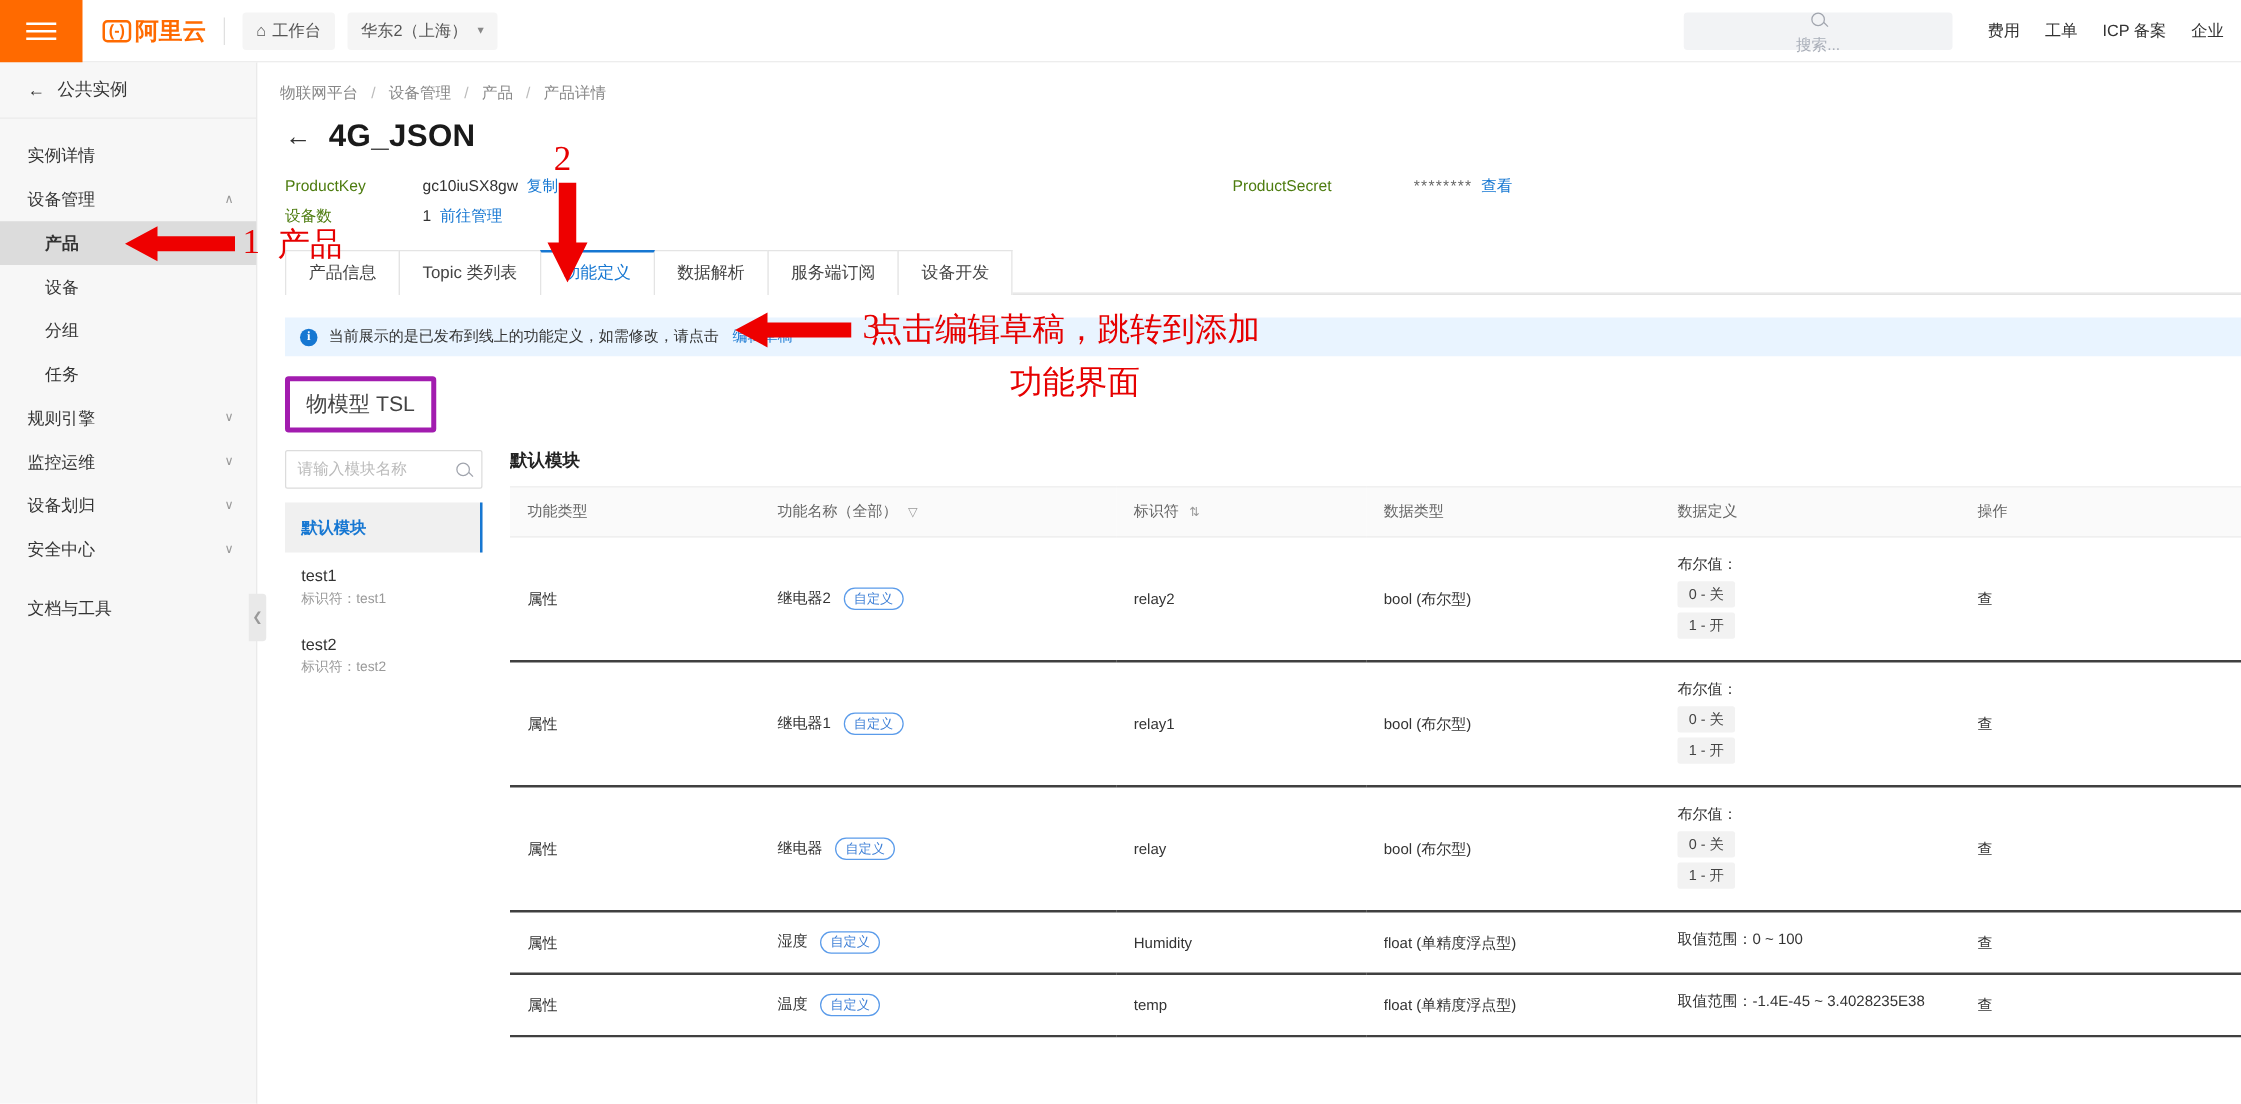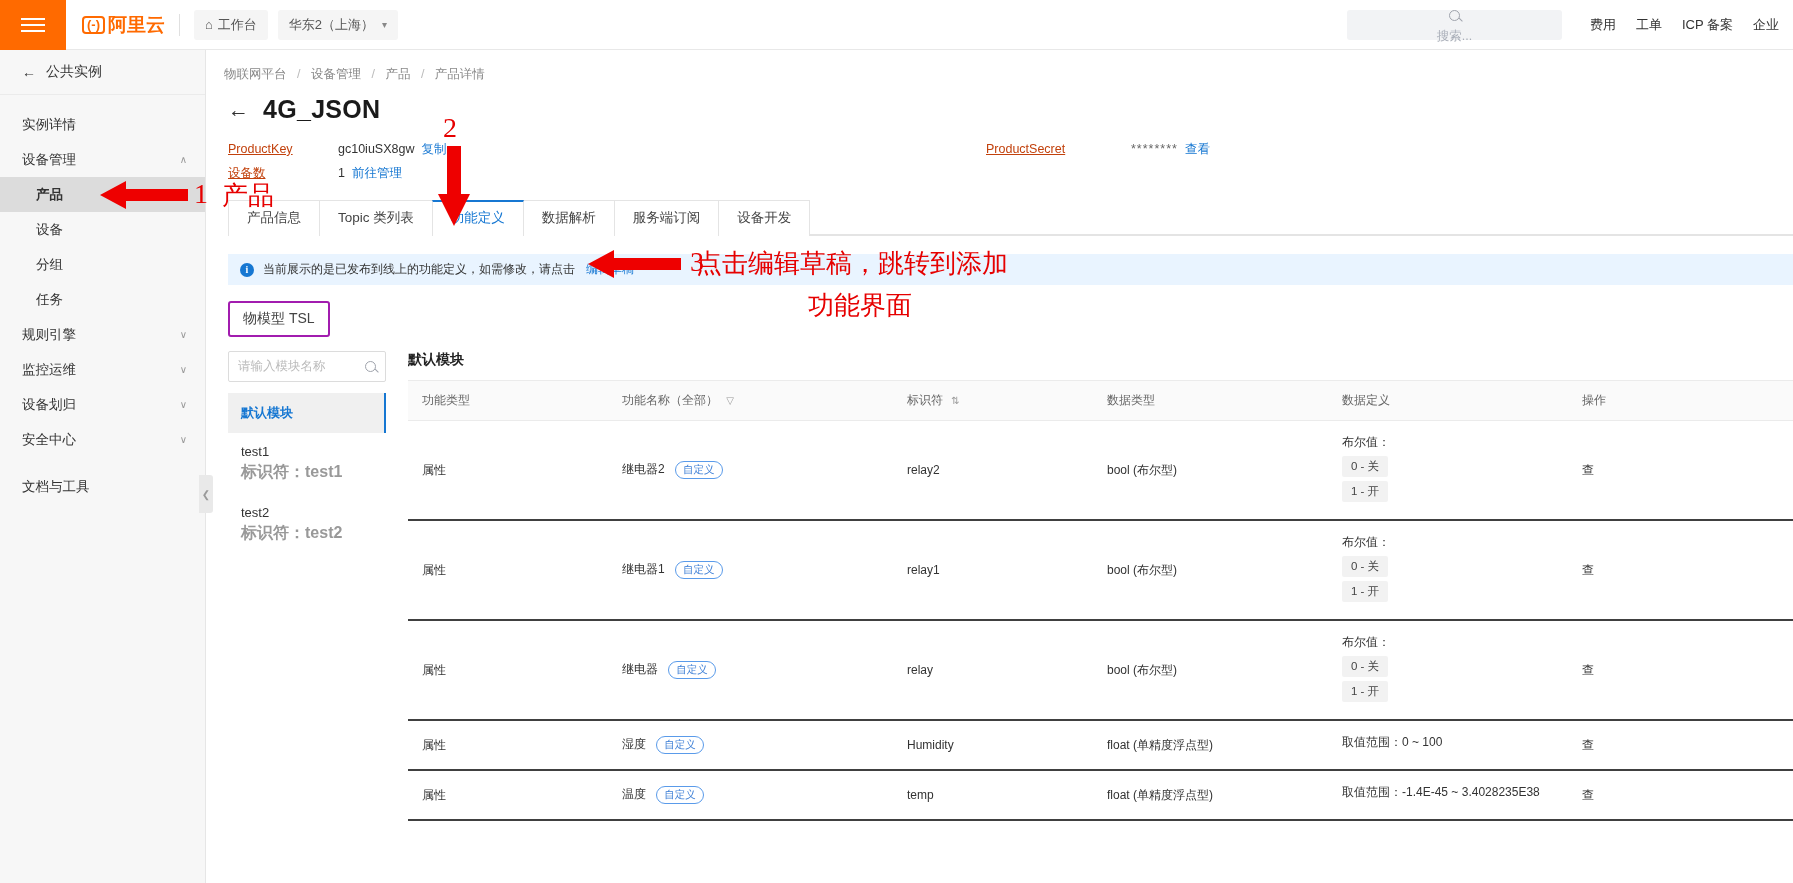--- a/index.html
+++ b/index.html
@@ -96,21 +96,21 @@
   .crumbs span.c { cursor: pointer; }
   .crumbs span.sep { margin: 0 7px; color: #bbb; }
   .crumbs span.last { color: #888; }
 
   .title-row { display:flex; align-items:center; gap: 14px; padding: 12px 0 0 22px; }
   .back-arrow { font-size: 21px; color: #333; cursor:pointer; line-height: 1; }
   .page-title { font-size: 25px; font-weight: bold; color: #1a1a1a; letter-spacing: .3px; }
 
   .meta { padding: 13px 0 0 22px; position: relative; }
   .meta-row { display: flex; align-items: center; height: 24px; font-size: 12.5px; }
-  .meta-label { width: 110px; color: #c2410c; text-decoration: underline; }
+  .meta-label { width: 110px; color: #4d7c0f; }
   .meta-val { color: #333; }
   .link { color: #1677d2; cursor: pointer; margin-left: 7px; }
   .meta-right { position: absolute; left: 780px; top: 13px; }
   .meta-right .meta-row .meta-label { width: 145px; }
   .secret-dots { color:#666; letter-spacing: 1px; }
 
   
   .tabs {
     margin: 14px 0 0 22px; display: flex; align-items: flex-end;
     border-bottom: 1px solid #e4e4e4; padding-right: 0;
@@ -136,22 +136,22 @@
   .info-icon {
     width: 14px; height: 14px; border-radius: 50%; background: #1677d2;
     color: #fff; font-size: 10px; font-weight: bold;
     display:flex; align-items:center; justify-content:center; flex: none;
     font-family: "Liberation Serif", serif;
   }
 
   
   .tsl-btn {
     margin: 16px 0 0 22px; display:inline-block;
-    border: 2px solid #a21caf; border-radius: 3px; background: #fff;
-    padding: 7px 13px; font-size: 14px; color: #444; cursor: pointer;
+    border: 4px solid #a21caf; border-radius: 3px; background: #fff;
+    padding: 7px 13px; font-size: 17px; color: #444; cursor: pointer;
   }
 
   
   .panel { display: flex; margin: 14px 0 0 22px; }
   .modcol { width: 158px; flex: none; }
   .mod-search {
     width: 158px; height: 31px; border: 1px solid #dcdcdc; border-radius: 2px;
     display:flex; align-items:center; padding: 0 9px; justify-content: space-between;
     color:#bbb; font-size: 12.5px; background:#fff; cursor: text;
   }
@@ -159,21 +159,21 @@
   .mod-item {
     padding: 11px 12px 11px 13px; cursor: pointer; position: relative;
     font-size: 13px; color: #333;
   }
   .mod-item.active { background: #f0f0f0; color: #1677d2; font-weight: bold; }
   .mod-item.active::after {
     content:""; position:absolute; right: 0; top: 0; bottom: 0;
     width: 2px; background: #1677d2;
   }
   .mod-item .mname { font-size: 13px; }
-  .mod-item .msub { font-size: 16px; color: #999; margin-top: 3px; font-weight: bold; }
+  .mod-item .msub { font-size: 11px; color: #999; margin-top: 3px; font-weight: normal; }
 
   .tablecol { flex: 1; margin-left: 22px; overflow: hidden; }
   .table-title { font-size: 14px; font-weight: bold; color: #222; margin-bottom: 11px; }
   table.t { border-collapse: collapse; width: 1385px; table-layout: fixed; }
   table.t th {
     background: #fafafa; border-top: 1px solid #ebebeb; border-bottom: 1px solid #ebebeb;
     text-align: left; font-weight: normal; color: #666; font-size: 12px;
     padding: 11px 14px; white-space: nowrap;
   }
   table.t td {

